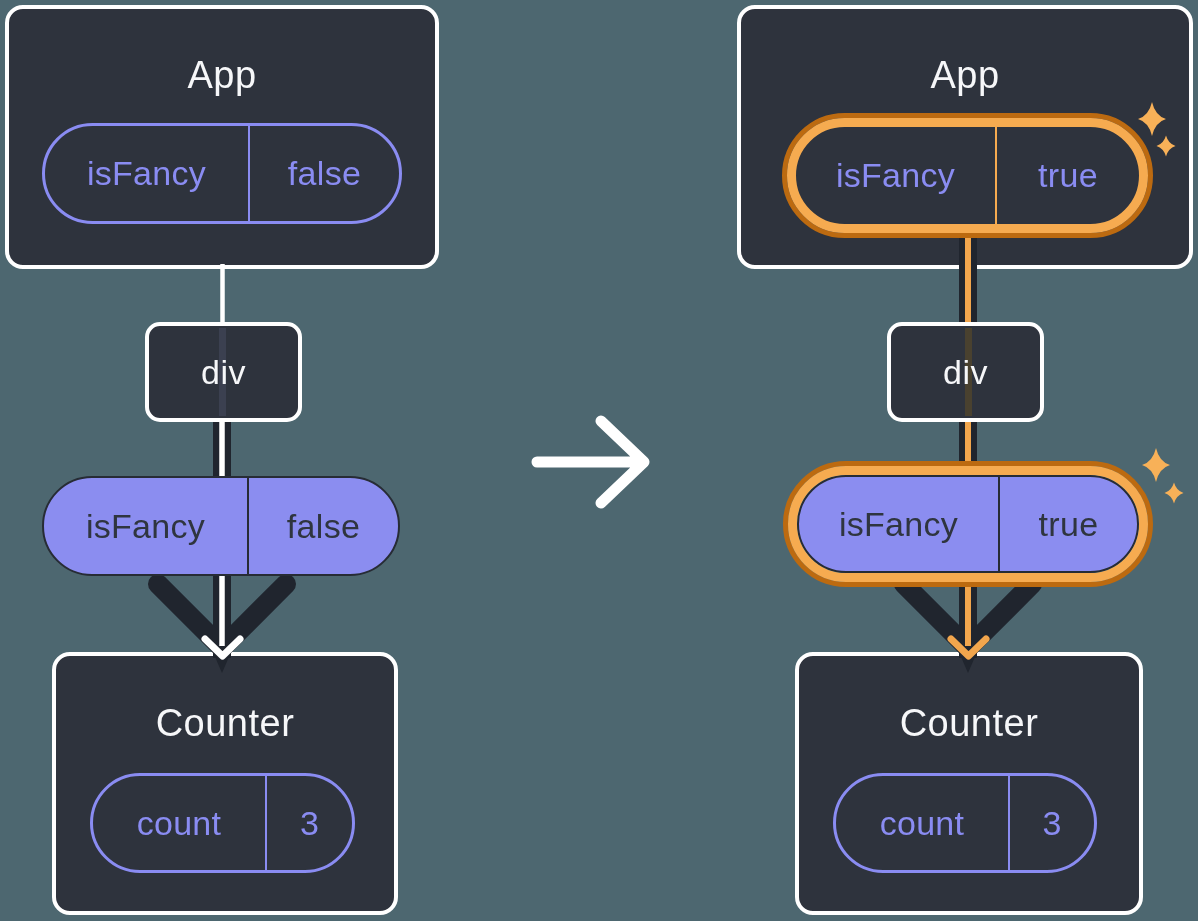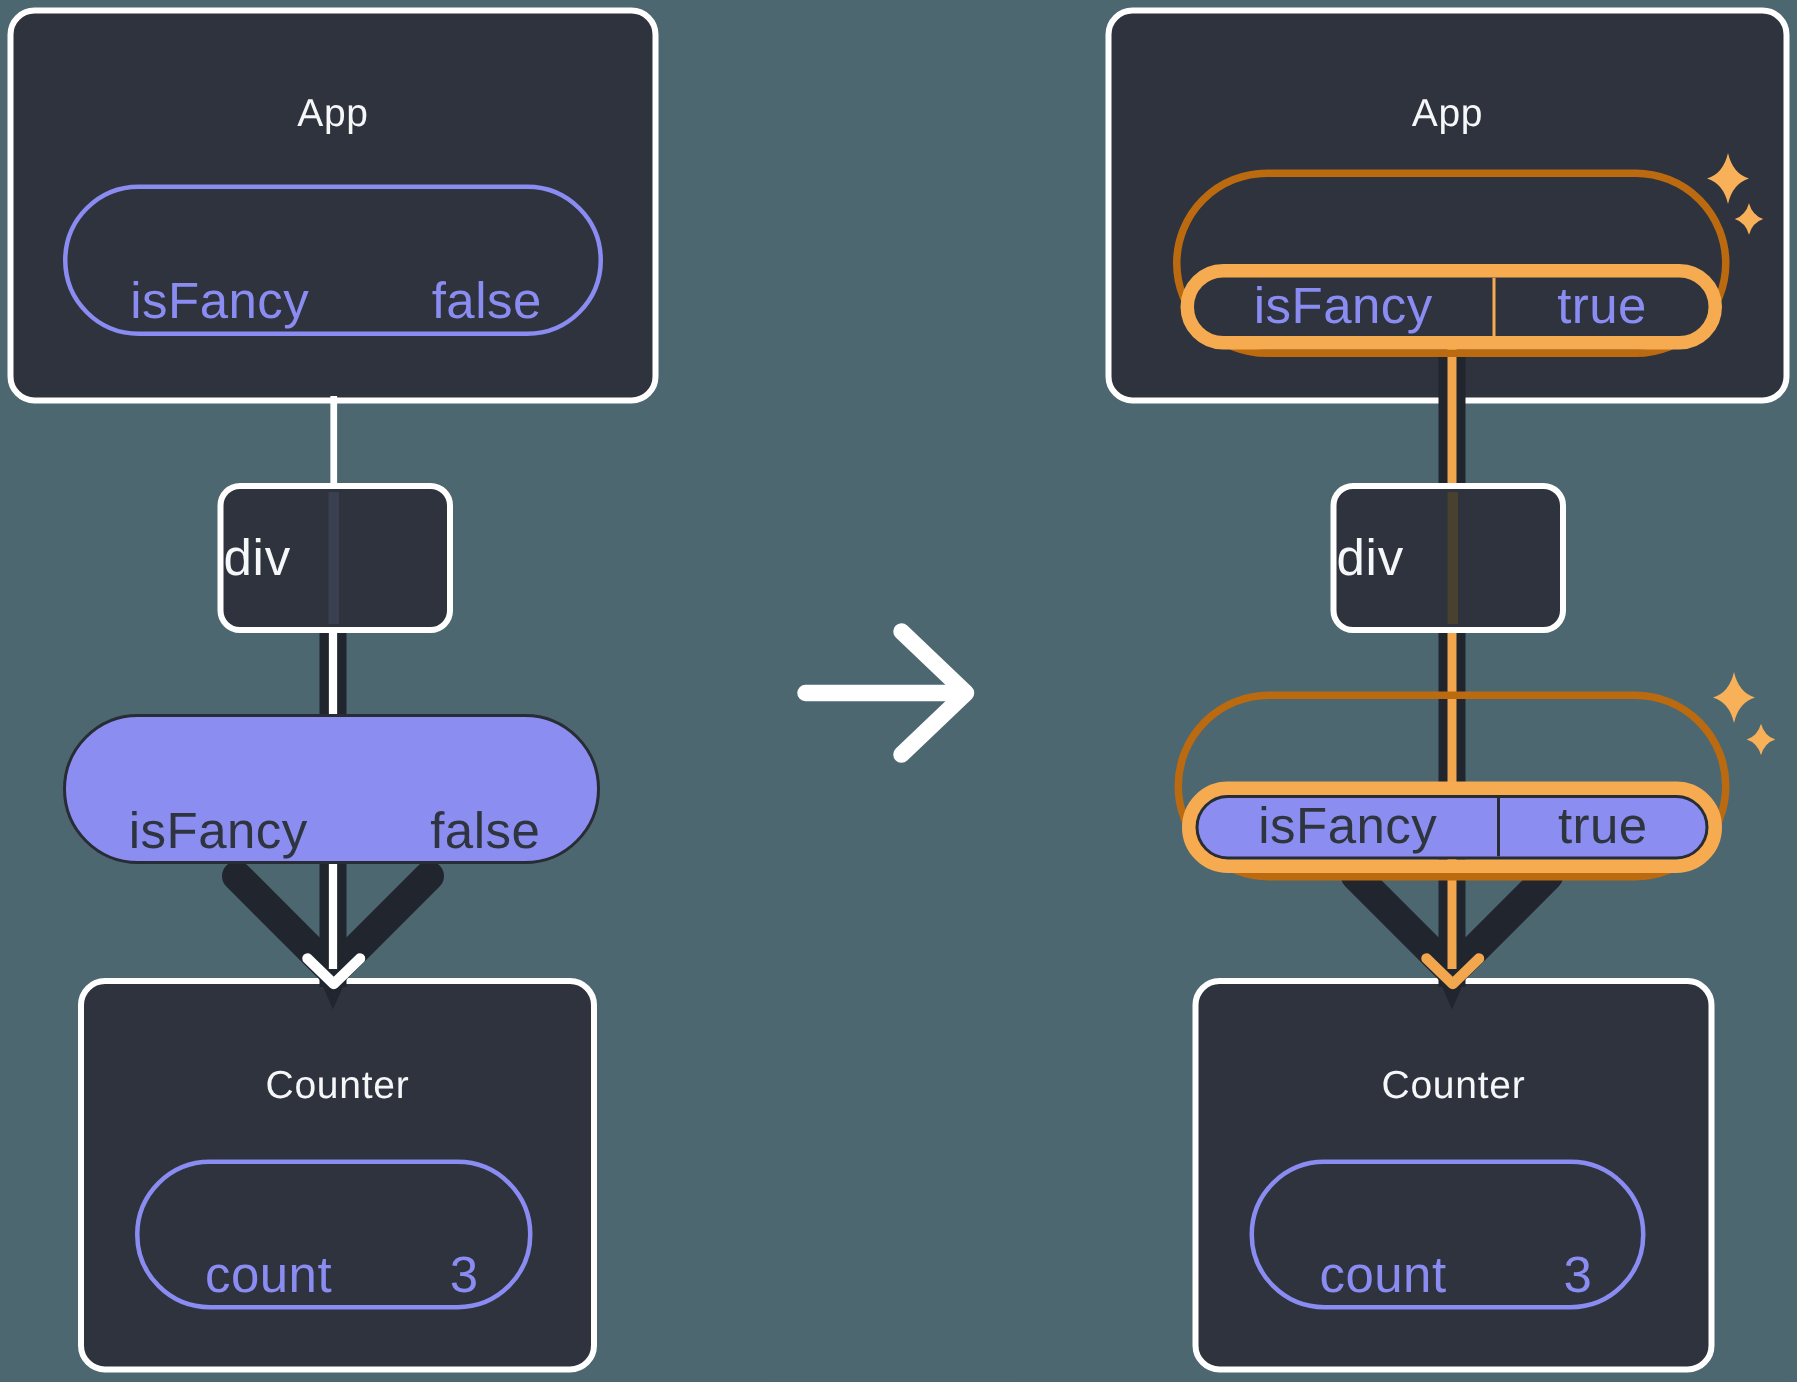--- a/index.html
+++ b/index.html
@@ -1,32 +1,32 @@
 <!DOCTYPE html>
 <html><head>
 <meta charset="utf-8">
 <style>
   html,body{margin:0;padding:0;}
   body{
     width:1198px;height:921px;position:relative;overflow:hidden;
     background:#4d6770;
     font-family:"Liberation Sans","DejaVu Sans",sans-serif;
   }
-  .abs{position:absolute;box-sizing:border-box;align-items:flex-end;}
+  .abs{position:absolute;box-sizing:border-box;}
 
   
   .card{
     background:#2e333d;
     border:4px solid #ffffff;
     border-radius:18px;
     z-index:1;
   }
   .card-title{
     display:flex;align-items:center;justify-content:center;
-    color:#f6f7f9;font-size:26px;font-weight:500;letter-spacing:.5px;
+    color:#f6f7f9;font-size:38px;font-weight:500;letter-spacing:.5px;
     z-index:4;
   }
 
   
   .pill-outline{
     border:3px solid #8a8cf2;border-radius:52px;
     display:flex;overflow:hidden;z-index:4;background:#2e333d;
   }
   .pill-outline .cell{
     display:flex;align-items:center;justify-content:center;
@@ -66,21 +66,21 @@
   .hl-body .cell{
     display:flex;align-items:center;justify-content:center;
     color:#2f353f;font-size:34px;letter-spacing:.3px;
   }
   .hl-body .divider{width:0;border-left:2.5px solid #272c35;}
   .bold{font-weight:400;}
 
   
   .div-node{
     background:#2e333d;border:4px solid #ffffff;border-radius:15px;
-    display:flex;align-items:center;justify-content:flex-start;z-index:3;
+    display:flex;align-items:center;justify-content:center;z-index:3;
   }
   .div-stripe{position:absolute;top:2px;bottom:2px;width:7px;}
   .div-label{position:relative;z-index:1;color:#f6f7f9;font-size:34px;font-weight:500;letter-spacing:.5px;}
 
   svg.overlay{position:absolute;left:0;top:0;z-index:2;}
   svg.sparkles{position:absolute;z-index:5;overflow:visible;}
 </style>
 </head>
 <body>
 

